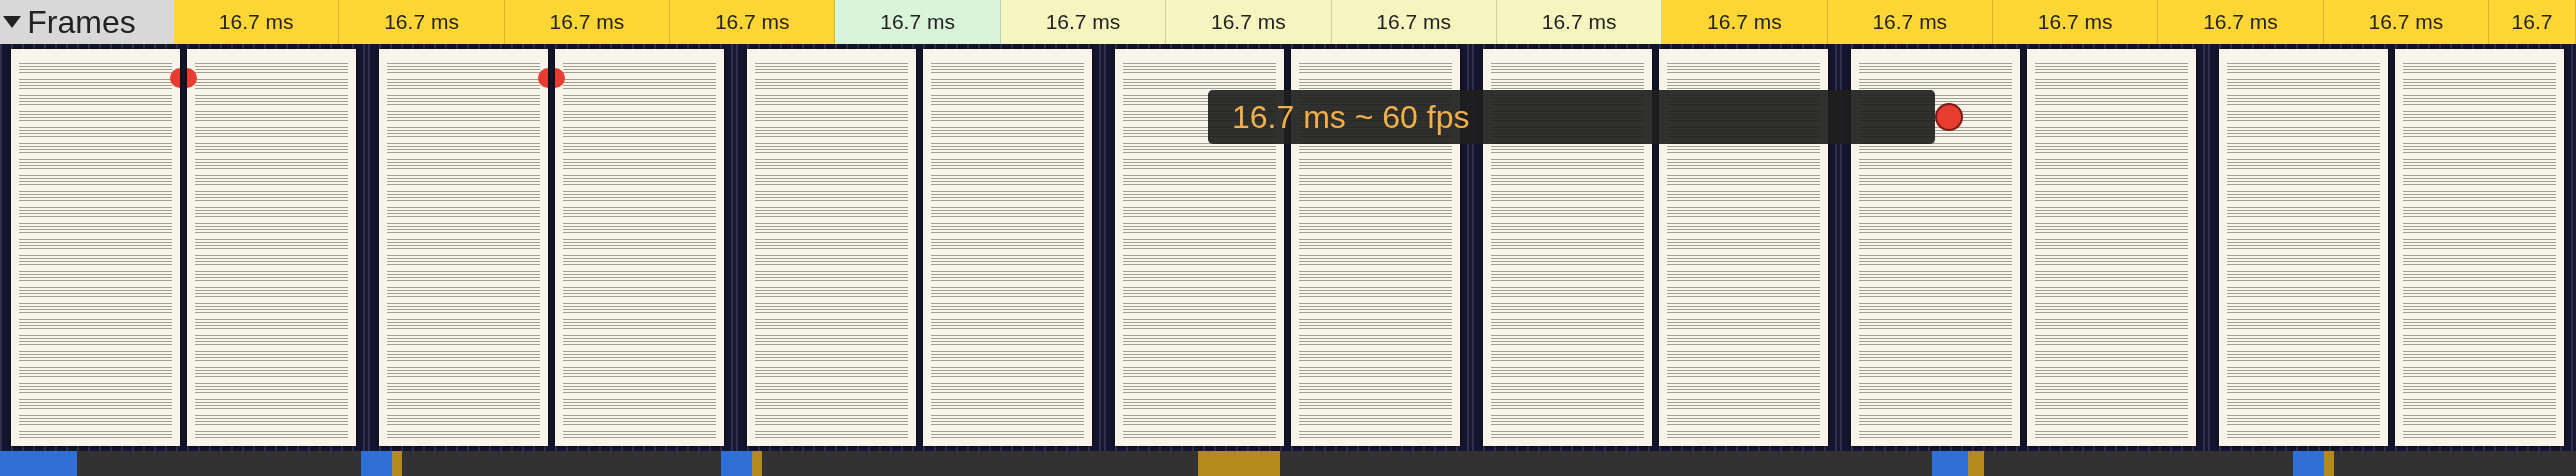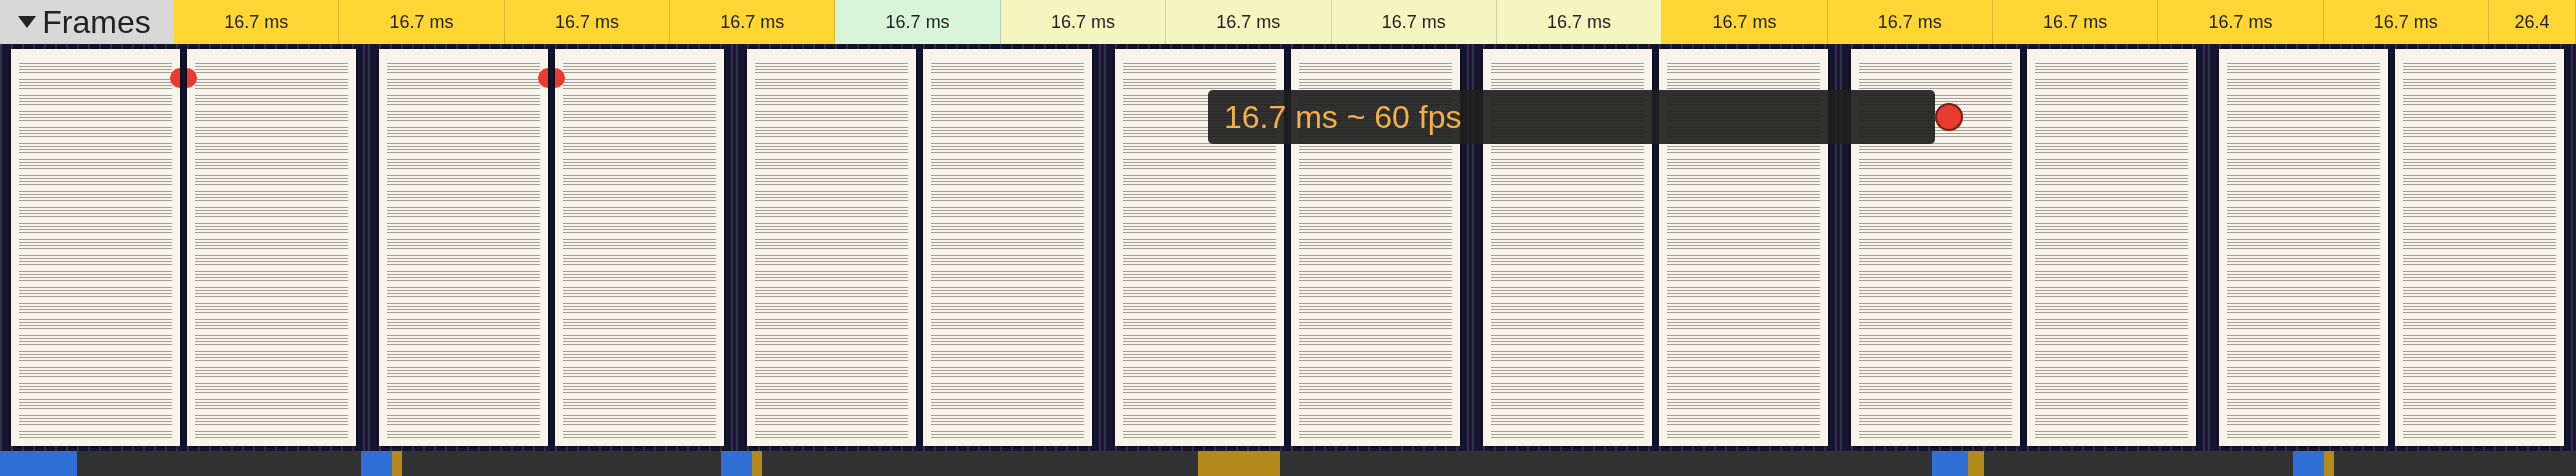--- a/index.html
+++ b/index.html
@@ -11,41 +11,41 @@
     height: 44px;
     width: 100%;
     display: flex;
   }
   .frames-header {
     width: 174px;
     height: 100%;
     background: #d8d8d8;
     display: flex;
     align-items: center;
-    padding-left: 18px;
+    padding-left: 3px;
     font-size: 32px;
     font-weight: 400;
     color: #222;
     font-family: Arial, sans-serif;
   }
   .frames-header .tri {
     display: inline-block;
     width: 0; height: 0;
     border-left: 9.5px solid transparent;
     border-right: 9.5px solid transparent;
     border-top: 12.6px solid #222;
     margin-right: 6.3px;
   }
   .frame-cell {
     flex: 1 1 0;
     height: 100%;
     display: flex;
     align-items: center;
     justify-content: center;
-    font-size: 18px;
+    font-size: 21px;
     font-family: Arial, sans-serif;
     color: #222;
     border-right: 0.8px solid rgba(0,0,0,.15);
     white-space: nowrap;
   }
   .frame-yellow   { background: #ffd633; }
   .frame-green    { background: #d9f5d9; }
   .frame-lemon    { background: #f5f5c0; }
   .frame-cell.last { flex: 0 0 87px; }
 
@@ -101,21 +101,21 @@
   .tooltip {
     position: absolute;
     top: 46px;
     left: 1208px;
     width: 727px;
     height: 54px;
     background: rgba(30,30,30,.92);
     border-radius: 4.7px;
     display: flex;
     align-items: center;
-    padding: 0 16px;
+    padding: 0 24px;
     font-size: 32px;
     color: #eee;
     white-space: nowrap;
     z-index: 50;
     font-family: Arial, sans-serif;
   }
   .tooltip .lhs { color: #f2b04a; margin-right: 14.2px; }
   .tooltip::after {
     content: "";
     position: absolute;
@@ -185,21 +185,21 @@
       <div class="frame-cell frame-yellow">
         <span>16.7 ms</span>
       </div>
       <div class="frame-cell frame-yellow">
         <span>16.7 ms</span>
       </div>
       <div class="frame-cell frame-yellow">
         <span>16.7 ms</span>
       </div>
       <div class="frame-cell frame-yellow last">
-        <span>26.4</span>
+        <span>16.7</span>
       </div>
     </div>
 </div>
 
 <div class="strip-row">
   <div id="strip-container" style="flex:1;display:flex;height:100%">
       <div class="strip-cell">
         <div class="page left">
           <div class="dot"></div>
         </div>

